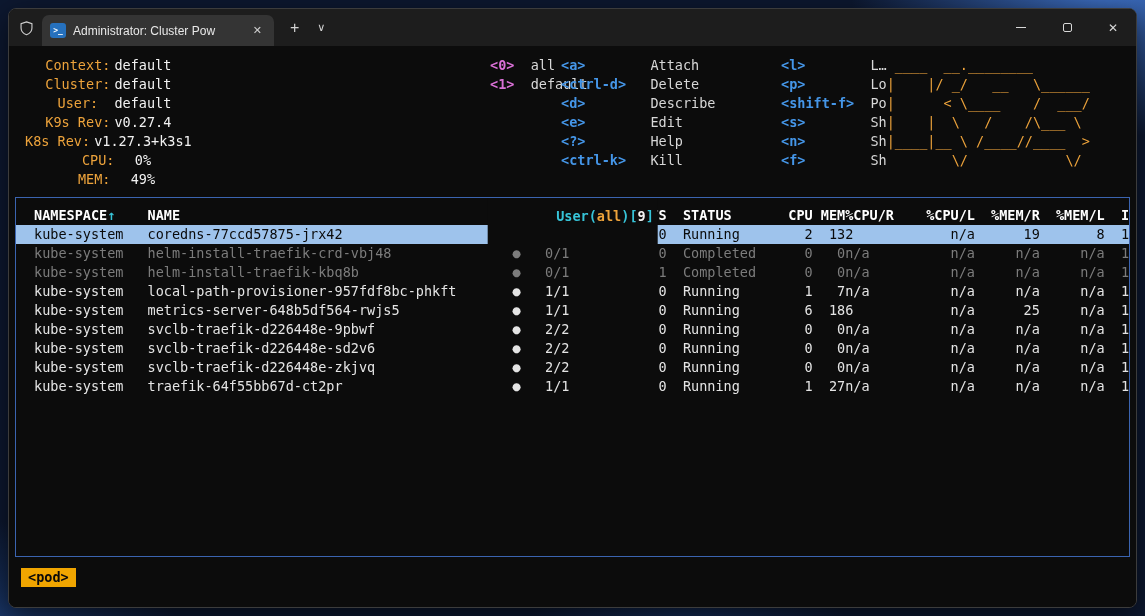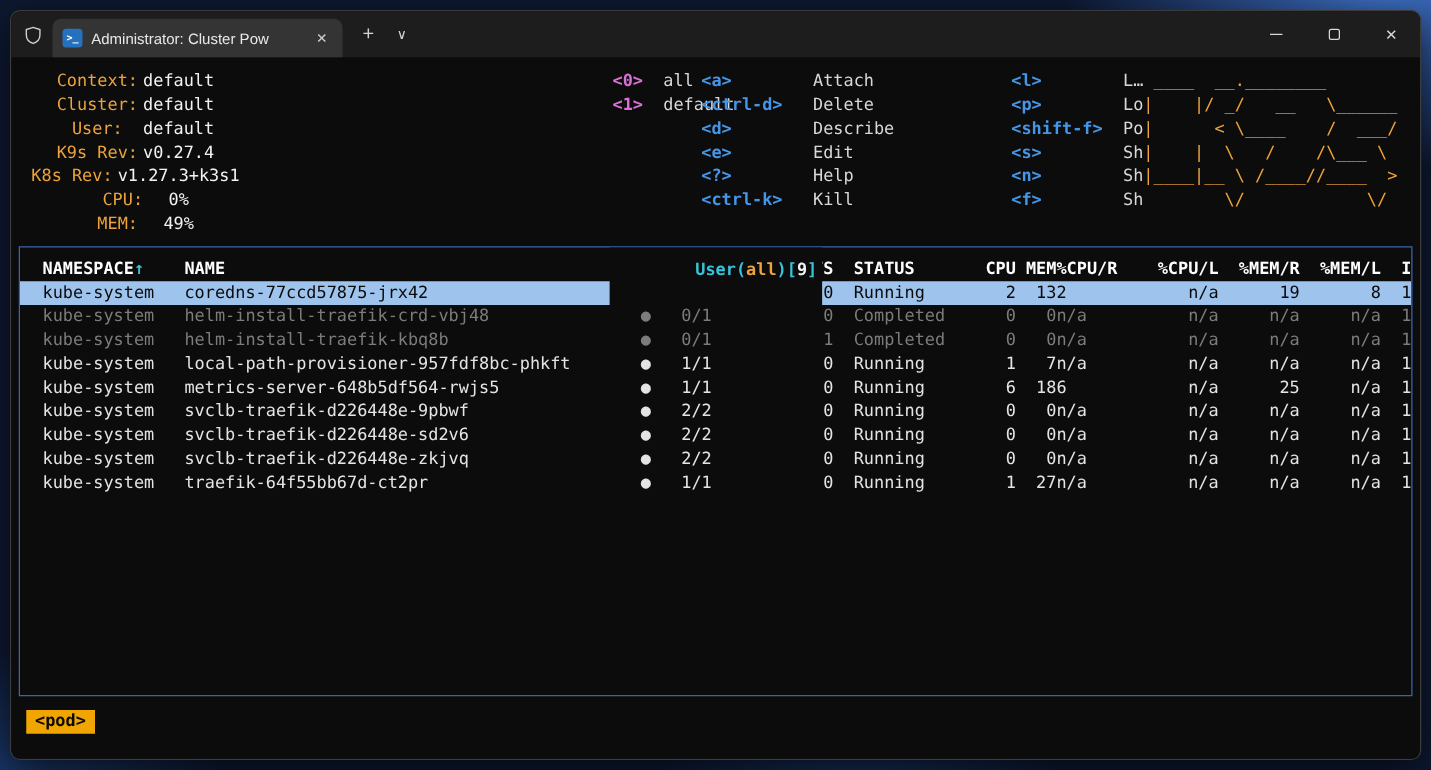--- a/index.html
+++ b/index.html
@@ -52,21 +52,21 @@
     position:absolute; top:37px; left:0; right:0; bottom:0;
     background:var(--terminal_bg,#0c0c0c);
     font-family:"DejaVu Sans Mono","Liberation Mono",monospace;
     font-size:13.5px; line-height:19px; color:var(--text,#d8d8d8);
   }
   .k9s-header { position:relative; height:133px; margin-top:10px; }
   .hcol { position:absolute; top:0; white-space:pre; }
   #info-col  { left:12px;text-align:center; }
   #menu-col1 { left:462px;margin-left:19px; }
   #menu-col2 { left:552px; }
-  #menu-col3 { left:800px; }
+  #menu-col3 { left:772px; }
   .line { height:19px; white-space:pre; }
   .ilbl { color:var(--orange,#eda33b); display:inline-block; width:9ch; }
   .ival { color:var(--bright,#f2f2f2); }
   .mkey1 { color:var(--magenta,#da70d6); display:inline-block; width:5ch; font-weight:bold; }
   .mkey  { color:var(--key_blue,#4596e8); display:inline-block; width:11ch; font-weight:bold; }
   .mlabel { color:var(--text,#d8d8d8); }
   .logo { color:var(--orange,#eda33b); }
   
   .tablebox {
     position:relative; margin:8px 6px 0 6px; height:360px;

